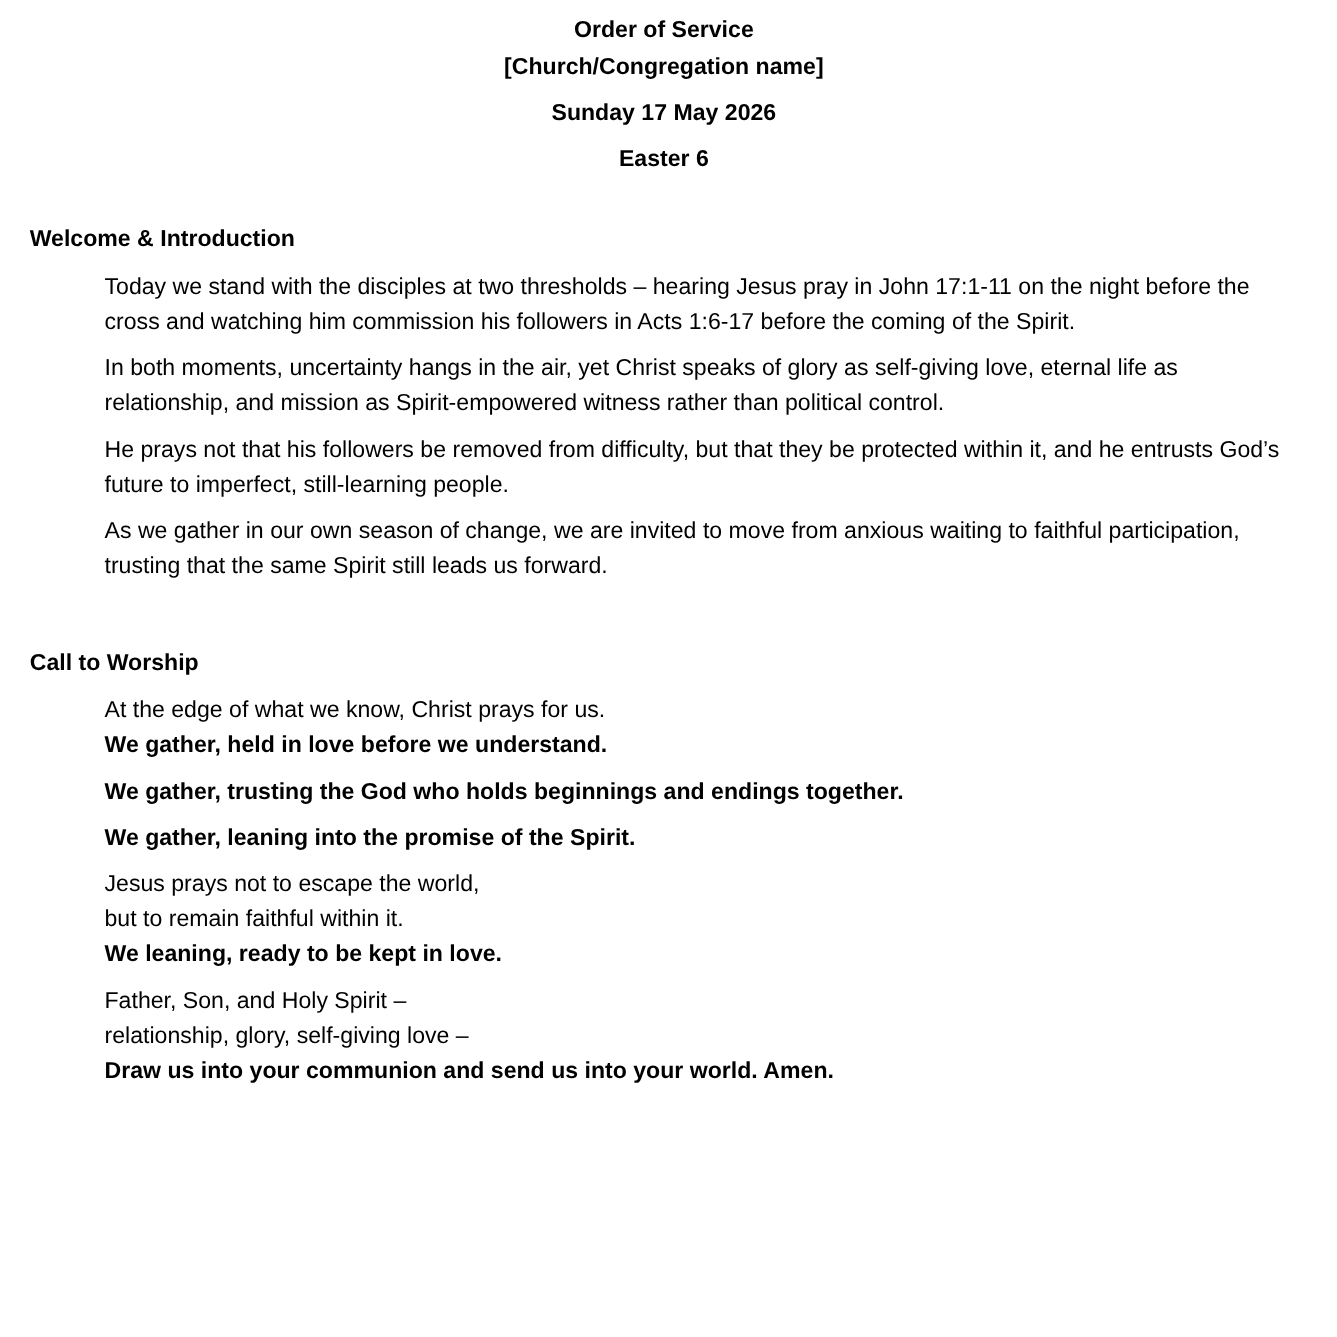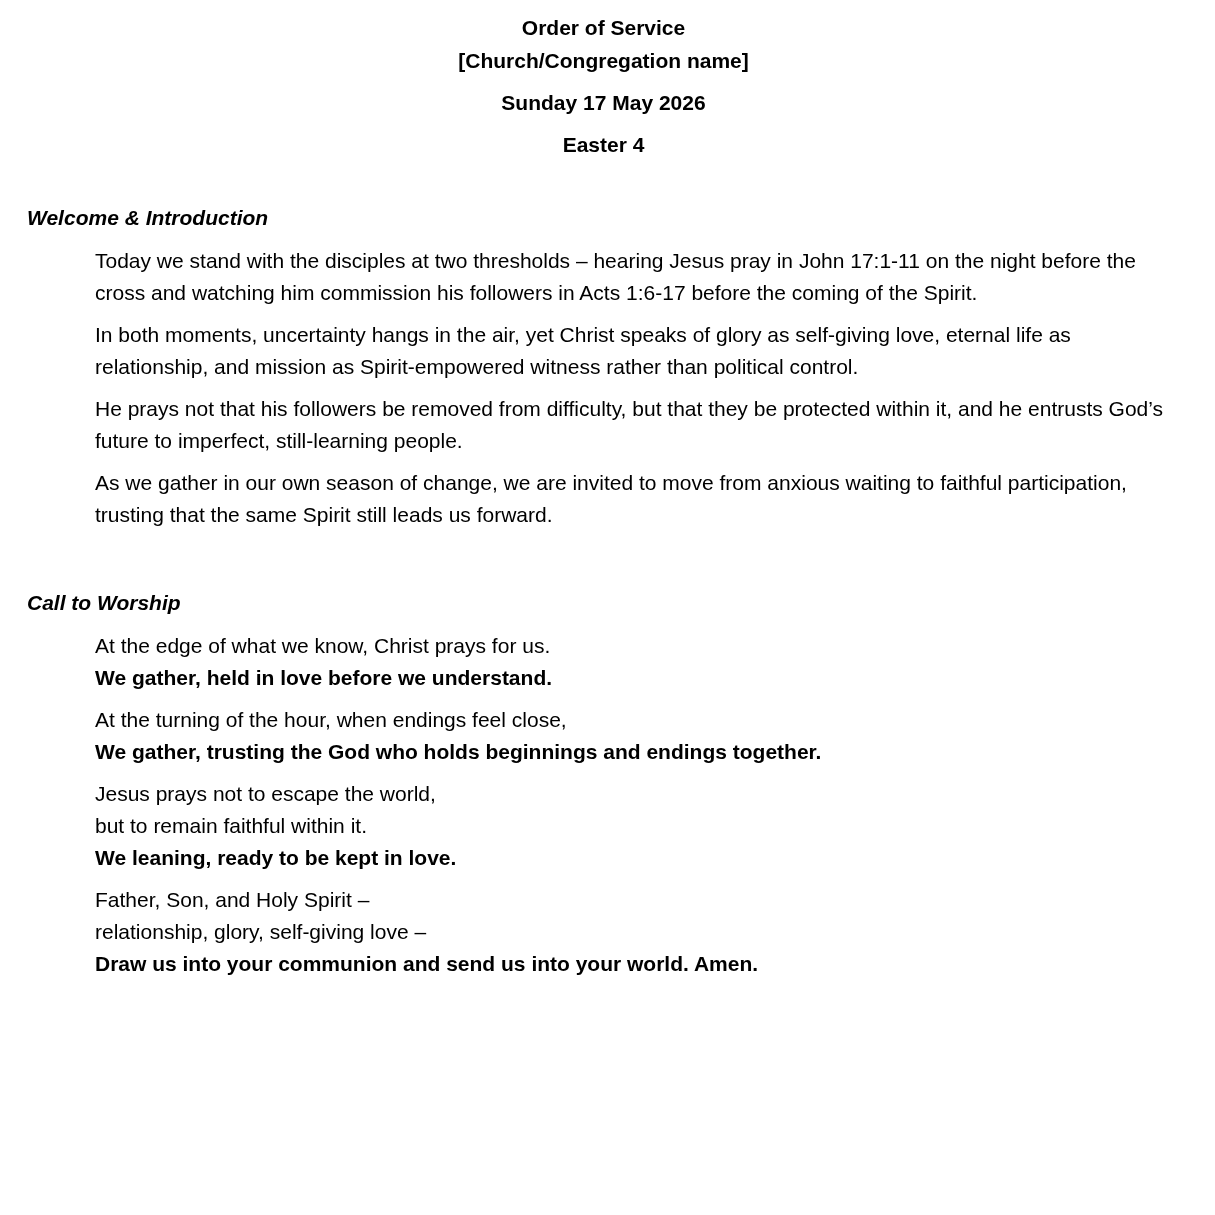--- a/index.html
+++ b/index.html
@@ -30,40 +30,39 @@
   .hline.season  { margin: 0 0 9px 0; line-height: 33px; }
   .hline.leaders { margin: 0; line-height: 33px; font-weight: normal; }
   .leaders .lbl { font-weight: bold; }
   .leaders .organ-lbl { margin-left: 14px; }
 
   
   .section-welcome { margin-top: 41px; }
   .section-heading {
     font-weight: bold;
     margin: 0 0 11px 0;
-    font-style: italic;
   }
   .indent { margin-left: 68px; }
   .para {
     margin: 0 0 10px 0;
   }
   .section-call { margin-top: 56px; }
   .stanza { margin: 0 0 10px 0; }
   .stanza div { margin: 0; }
 </style>
 </head>
 <body>
 
 <div class="page">
 
   <header class="doc-header">
     <div class="hline title">Order of Service</div>
     <div class="hline church">[Church/Congregation name]</div>
     <div class="hline date">Sunday 17 May 2026</div>
-    <div class="hline season">Easter 4</div>
+    <div class="hline season">Easter 6</div>
   </header>
 
   <section class="section-welcome">
     <h2 class="section-heading" style="font-size:inherit">Welcome &amp; Introduction</h2>
     <div class="indent">
       <p class="para">Today we stand with the disciples at two thresholds – hearing Jesus pray in John 17:1-11 on the night before the cross and watching him commission his followers in Acts 1:6-17 before the coming of the Spirit.</p>
       <p class="para">In both moments, uncertainty hangs in the air, yet Christ speaks of glory as self-giving love, eternal life as relationship, and mission as Spirit-empowered witness rather than political control.</p>
       <p class="para">He prays not that his followers be removed from difficulty, but that they be protected within it, and he entrusts God’s future to imperfect, still-learning people.</p>
       <p class="para">As we gather in our own season of change, we are invited to move from anxious waiting to faithful participation, trusting that the same Spirit still leads us forward.</p>
     </div>
@@ -72,25 +71,25 @@
   <section class="section-call">
     <h2 class="section-heading" style="font-size:inherit">Call to Worship</h2>
     <div class="indent">
 
       <div class="stanza">
         <div>At the edge of what we know, Christ prays for us.</div>
         <div class="bold">We gather, held in love before we understand.</div>
       </div>
 
       <div class="stanza">
-        <div>At the turning of the hour, when endings feel close,</div>
         <div class="bold">We gather, trusting the God who holds beginnings and endings together.</div>
       </div>
 
       <div class="stanza">
+        <div class="bold">We gather, leaning into the promise of the Spirit.</div>
       </div>
 
       <div class="stanza">
         <div>Jesus prays not to escape the world,</div>
         <div>but to remain faithful within it.</div>
         <div class="bold">We leaning, ready to be kept in love.</div>
       </div>
 
 
       <div class="stanza">

